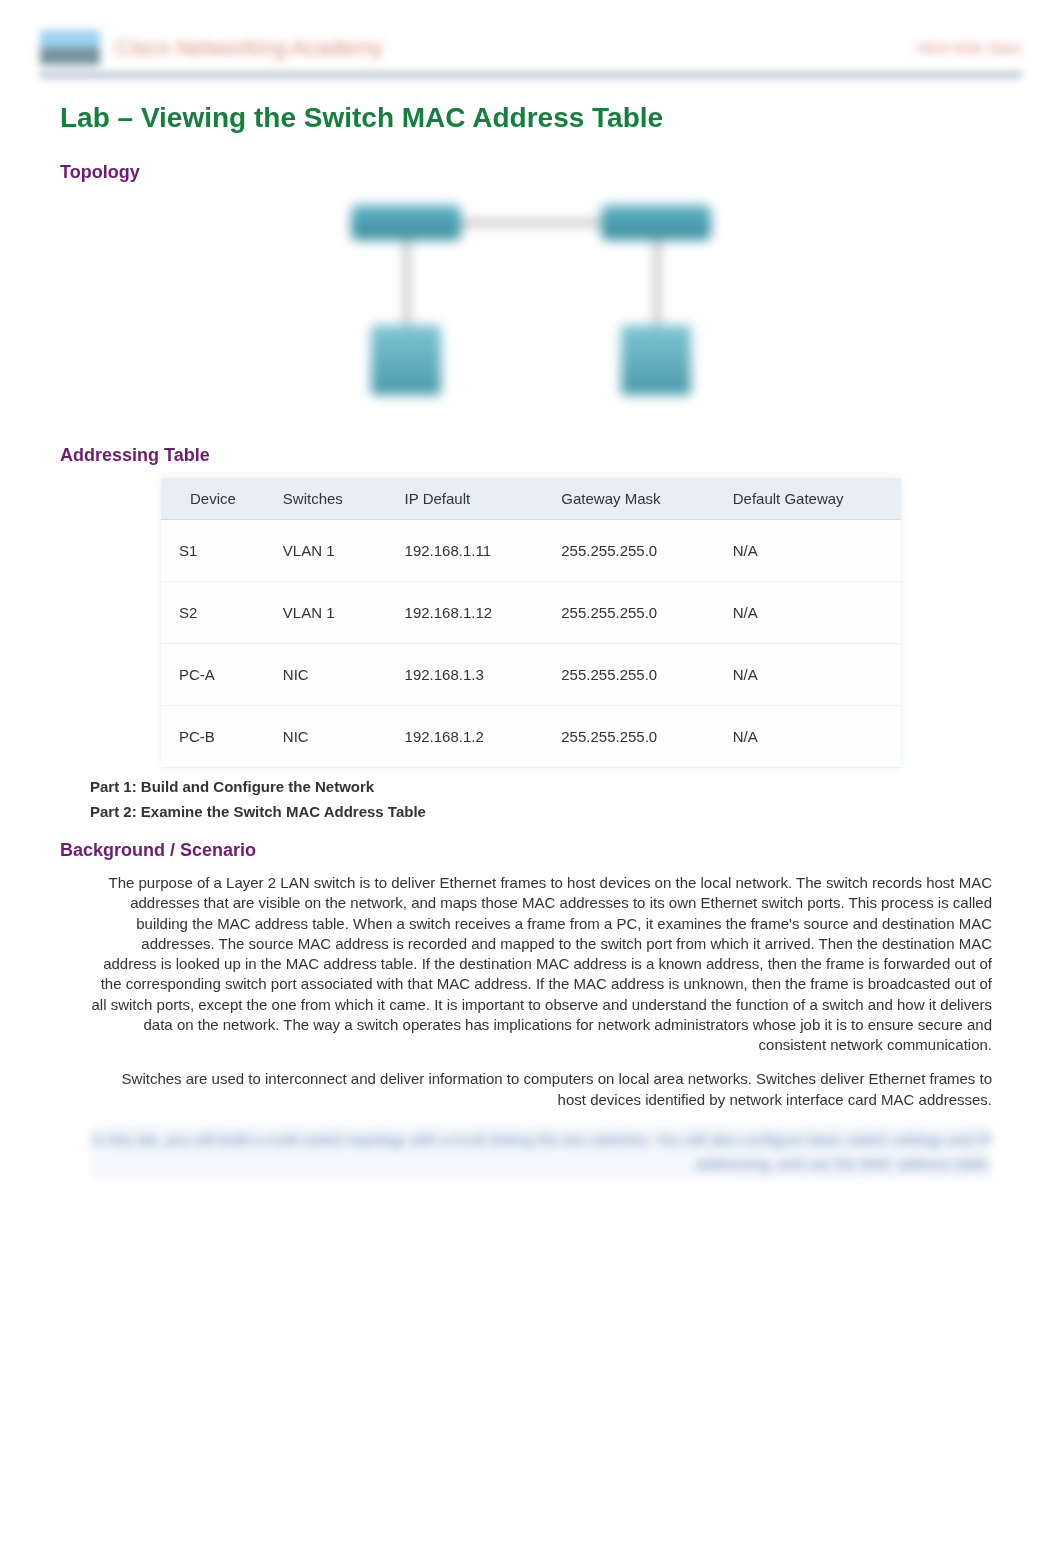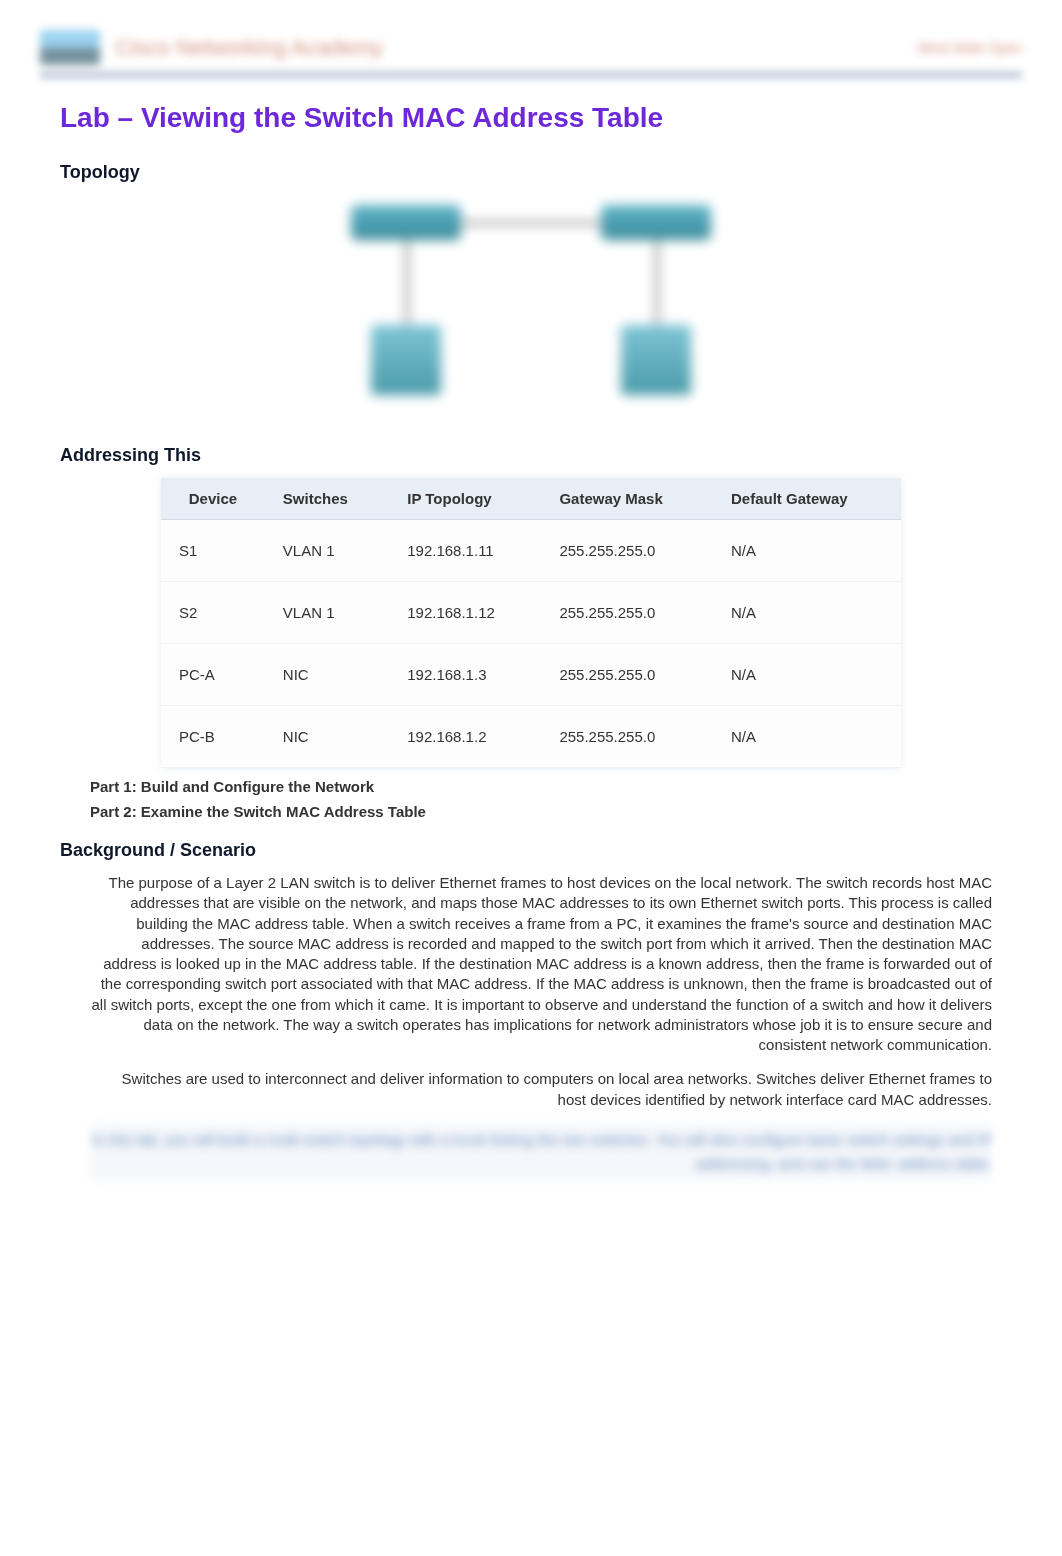--- a/index.html
+++ b/index.html
@@ -45,28 +45,28 @@
       color: #b94a2e;
       font-weight: 500;
     }
     .header-right {
       font-size: 14px;
       color: #b94a2e;
     }
     h1.main-title {
       font-size: 28px;
       font-weight: bold;
-      color: #6d28d9;
+      color: #15803d;
       margin-bottom: 28px;
       margin-left: 20px;
     }
     h2.section {
       font-size: 18px;
       font-weight: bold;
-      color: #0f172a;
+      color: #701a75;
       margin-bottom: 12px;
       margin-top: 20px;
       margin-left: 20px;
     }
     .topology-img {
       display: flex;
       justify-content: center;
       margin: 10px 0 20px 0;
       filter: blur(6px);
     }
@@ -104,21 +104,21 @@
       width: 740px;
       margin: 12px auto 10px auto;
       border-collapse: collapse;
       font-size: 15px;
       box-shadow: 0 0 8px rgba(180,200,220,0.3);
     }
     .addr-table th {
       background: #e8eef5;
       padding: 12px 18px;
       text-align: left;
-      font-weight: bold;
+      font-weight: normal;
       border-bottom: 1px solid #d0dae5;
     }
     .addr-table td {
       padding: 22px 18px;
       border-bottom: 1px solid #eef2f7;
       background: #fdfdfe;
     }
     .addr-table th:first-child { text-align: center; }
     .objectives-list {
       margin-left: 50px;
@@ -171,28 +171,28 @@
       <div class="switch s1"></div>
       <div class="switch s2"></div>
       <div class="link h"></div>
       <div class="link v1"></div>
       <div class="link v2"></div>
       <div class="pc a"></div>
       <div class="pc b"></div>
     </div>
   </div>
 
-  <h2 class="section">Addressing This</h2>
+  <h2 class="section">Addressing Table</h2>
 
   <table class="addr-table">
     <thead>
       <tr>
         <th>Device</th>
         <th>Switches</th>
-        <th>IP Topology</th>
+        <th>IP Default</th>
         <th>Gateway Mask</th>
         <th>Default Gateway</th>
       </tr>
     </thead>
     <tbody>
       <tr>
         <td>S1</td>
         <td>VLAN 1</td>
         <td>192.168.1.11</td>
         <td>255.255.255.0</td>

